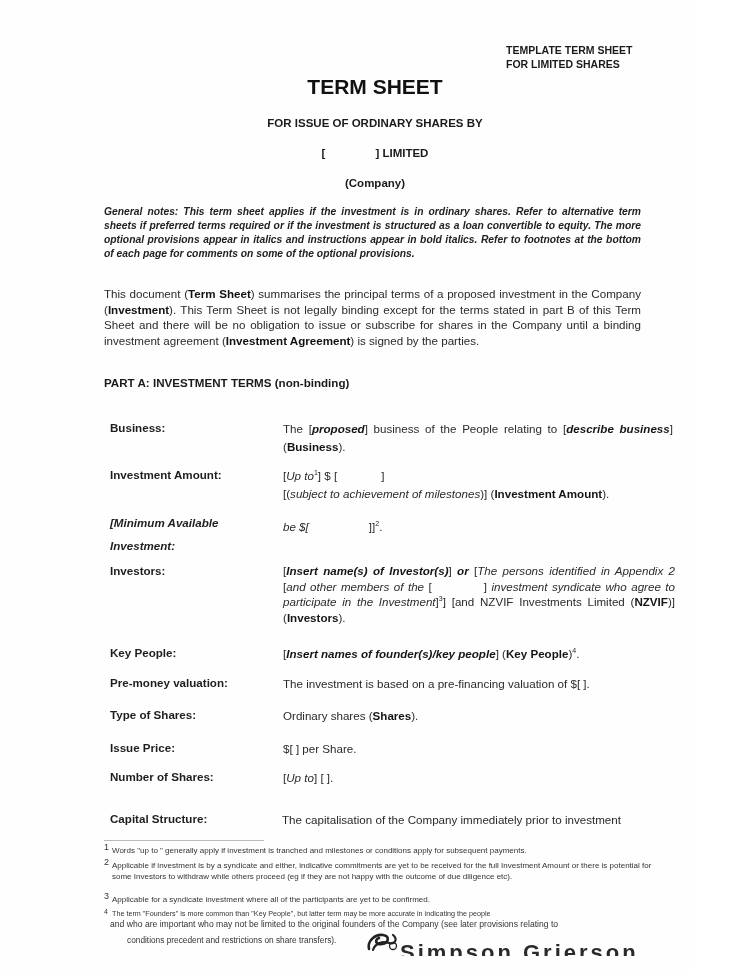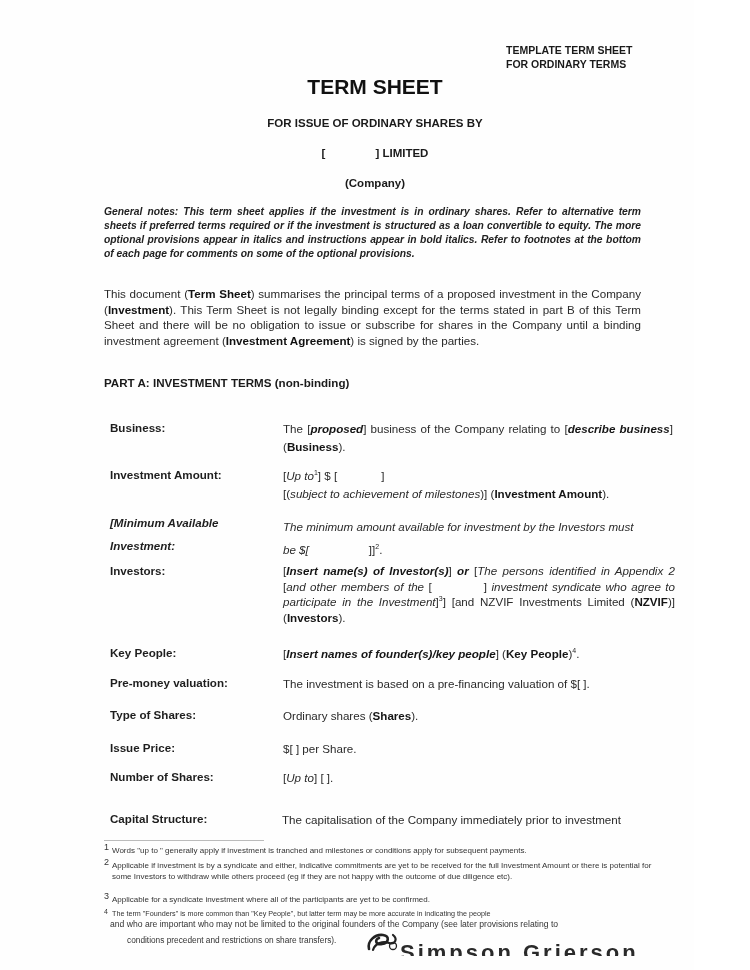--- a/index.html
+++ b/index.html
@@ -164,54 +164,53 @@
       line-height: 30px;
     }
   </style>
 </head>
 <body>
 
 <div class="page">
 
   <div class="header-right">
     <div>TEMPLATE TERM SHEET</div>
-    <div>FOR ORDINARY TERMS</div>
+    <div>FOR LIMITED SHARES</div>
   </div>
 
   <div class="title">TERM SHEET</div>
   <div class="subtitle l1">FOR ISSUE OF ORDINARY SHARES BY</div>
   <div class="subtitle l2">
     <span>[</span><span class="bracket-gap"></span><span>] LIMITED</span>
   </div>
   <div class="subtitle l3">(Company)</div>
 
   <div class="general-notes">General notes: This term sheet applies if the investment is in ordinary shares. Refer to alternative term sheets if preferred terms required or if the investment is structured as a loan convertible to equity. The more optional provisions appear in italics and instructions appear in bold italics. Refer to footnotes at the bottom of each page for comments on some of the optional provisions.</div>
 
   <div class="intro"><span>This document (</span><b>Term Sheet</b><span>) summarises the principal terms of a proposed investment in the Company (</span><b>Investment</b><span>). This Term Sheet is not legally binding except for the terms stated in part B of this Term Sheet and there will be no obligation to issue or subscribe for shares in the Company until a binding investment agreement (</span><b>Investment Agreement</b><span>) is signed by the parties.</span></div>
 
   <div class="part-a">PART A: INVESTMENT TERMS (non-binding)</div>
 
   <div class="term-row" style="top:420px;">
     <div class="term-label" style="top:1px;">Business:</div>
-    <div class="term-value justify"><span>The [</span><b><i>proposed</i></b><span>] business of the Company relating to [</span><b><i>describe business</i></b><span>] (</span><b>Business</b><span>).</span></div>
+    <div class="term-value justify"><span>The [</span><b><i>proposed</i></b><span>] business of the People relating to [</span><b><i>describe business</i></b><span>] (</span><b>Business</b><span>).</span></div>
   </div>
 
   <div class="term-row" style="top:467px;">
     <div class="term-label" style="top:1px;">Investment Amount:</div>
     <div class="term-value">
       <div><span>[</span><i>Up to</i><sup>1</sup><span>] $ [</span><span class="gap40"></span><span>]</span></div>
       <div><span>[(</span><i>subject to achievement of milestones</i><span>)] (</span><b>Investment Amount</b><span>).</span></div>
     </div>
   </div>
 
   <div class="term-row" style="top:515px;">
     <div class="term-label" style="top:1px;"><b><i>[Minimum Available</i></b></div>
     <div class="term-label" style="top:24px;"><b><i>Investment:</i></b></div>
     <div class="term-value" style="line-height:23px;">
-      <div><i>The minimum amount available for investment by the Investors must</i></div>
       <div><i>be $[</i><span class="gap60"></span><span>]]</span><sup>2</sup><span>.</span></div>
     </div>
   </div>
 
   <div class="term-row" style="top:563px;">
     <div class="term-label" style="top:1px;">Investors:</div>
     <div class="term-value justify lh16" style="width:392px;"><span>[</span><b><i>Insert name(s) of Investor(s)</i></b><span>] </span><b><i>or</i></b><span> [</span><i>The persons identified in Appendix 2</i><span> [</span><i>and other members of the</i><span> [</span><span class="gap50"></span><span>] </span><i>investment syndicate who agree to participate in the Investment</i><span>]</span><sup>3</sup><span>] [and NZVIF Investments Limited (</span><b>NZVIF</b><span>)] (</span><b>Investors</b><span>).</span></div>
   </div>
 
   <div class="term-row" style="top:645px;">

